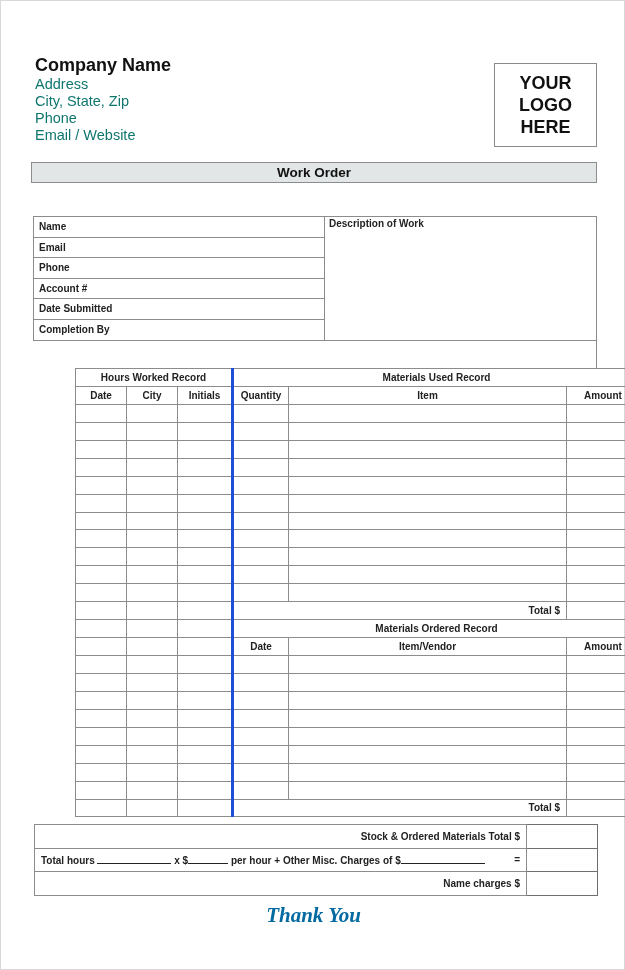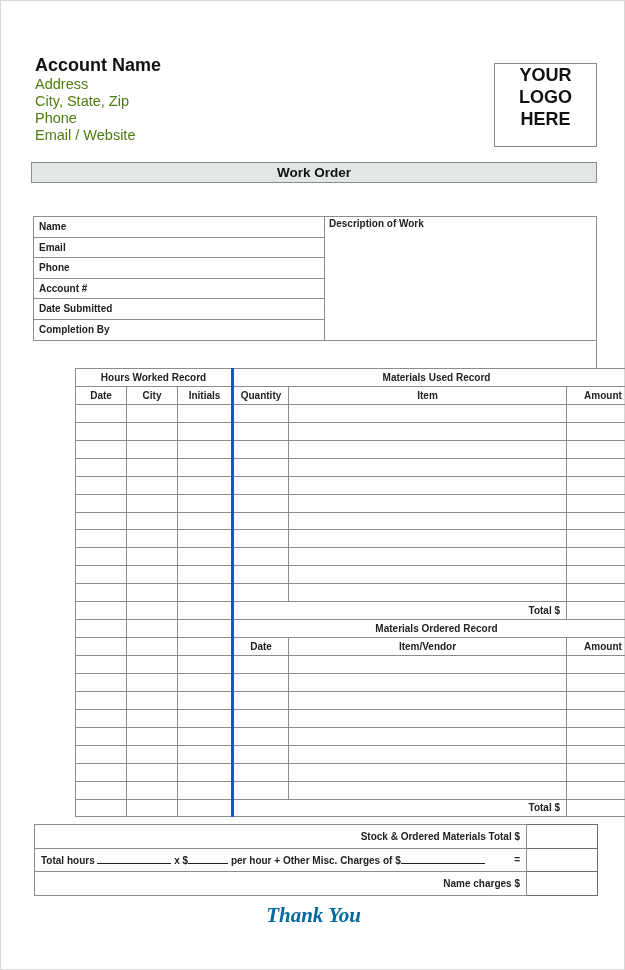--- a/index.html
+++ b/index.html
@@ -2,24 +2,24 @@
 <html><head>
   <meta charset="utf-8">
   <style>
     * { box-sizing: border-box; margin: 0; padding: 0; }
     html, body { width: 625px; height: 970px; background: #ffffff; overflow: hidden; }
     body { position: relative; font-family: "Liberation Sans", sans-serif; color: #1a1a1a; }
     .page { position: absolute; left: 0; top: 0; width: 625px; height: 970px; border: 1px solid #d8d8d8; background: #fff; }
 
     .company { position: absolute; left: 34px; top: 54px; }
     .company .name { font-size: 18px; font-weight: bold; line-height: 21px; color: #111; }
-    .company .line { font-size: 14.5px; line-height: 17px; color: #4d7c0f; }
+    .company .line { font-size: 14.5px; line-height: 17px; color: #0f766e; }
 
     .logo { position: absolute; left: 493px; top: 62px; width: 103px; height: 84px; border: 1px solid #8a8a8a;
-            display: flex; flex-direction: column; align-items: center; }
+            display: flex; flex-direction: column; align-items: center; justify-content: center; }
     .logo span { font-size: 18px; font-weight: bold; line-height: 22px; color: #111; }
 
     .title-bar { position: absolute; left: 30px; top: 161px; width: 566px; height: 21px; background: #e3e6e6;
                  border: 1px solid #8c8c8c; display: flex; align-items: center; justify-content: center;
                  font-size: 13.5px; font-weight: bold; color: #111; }
 
     
     .info { position: absolute; left: 32px; top: 215px; width: 564px; height: 125px; border: 1px solid #8c8c8c; }
     .info .fields { position: absolute; left: 0; top: 0; width: 291px; height: 123px; border-right: 1px solid #8c8c8c; }
     .info .field { height: 20.5px; border-bottom: 1px solid #8c8c8c; font-size: 10px; font-weight: bold;
@@ -46,21 +46,21 @@
     .thanks { position: absolute; left: 0; top: 902px; width: 625px; text-align: center;
               font-family: "Liberation Serif", serif; font-style: italic; font-weight: bold; font-size: 21px; color: #0369a1; }
     .blank-line { display: inline-block; border-bottom: 1px solid #222; height: 10px; vertical-align: baseline; }
   </style>
 </head>
 <body>
 
 <div class="page">
 
   <div class="company">
-    <div class="name">Account Name</div>
+    <div class="name">Company Name</div>
     <div class="line">Address</div>
     <div class="line">City, State, Zip</div>
     <div class="line">Phone</div>
     <div class="line">Email / Website</div>
   </div>
 
   <div class="logo">
     <span>YOUR</span>
     <span>LOGO</span>
     <span>HERE</span>

